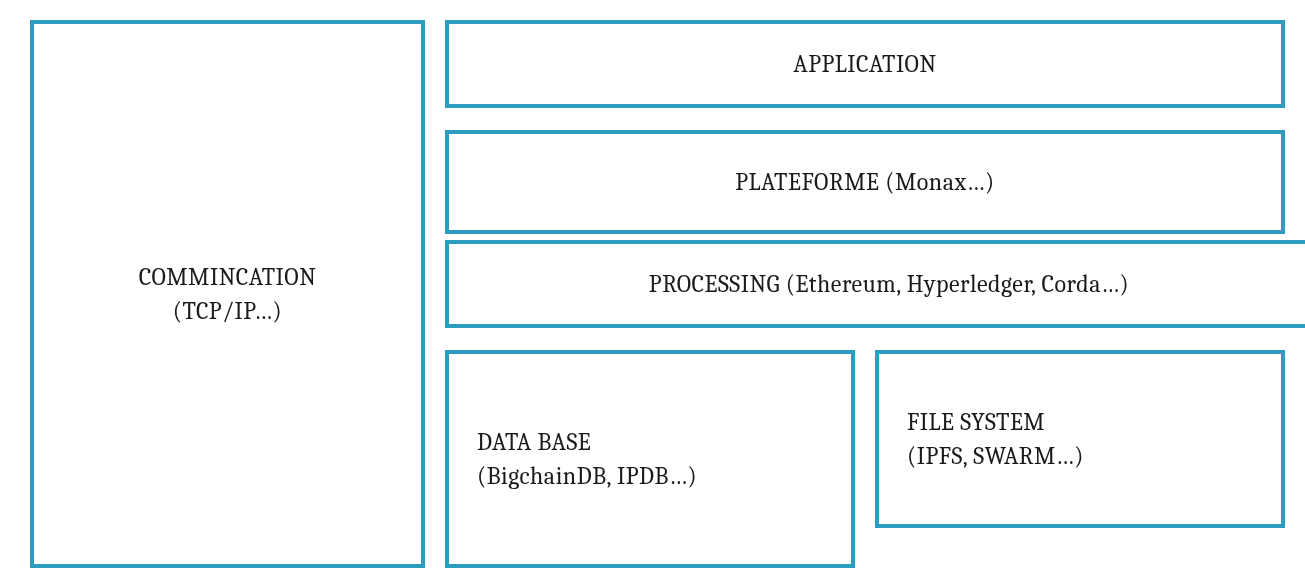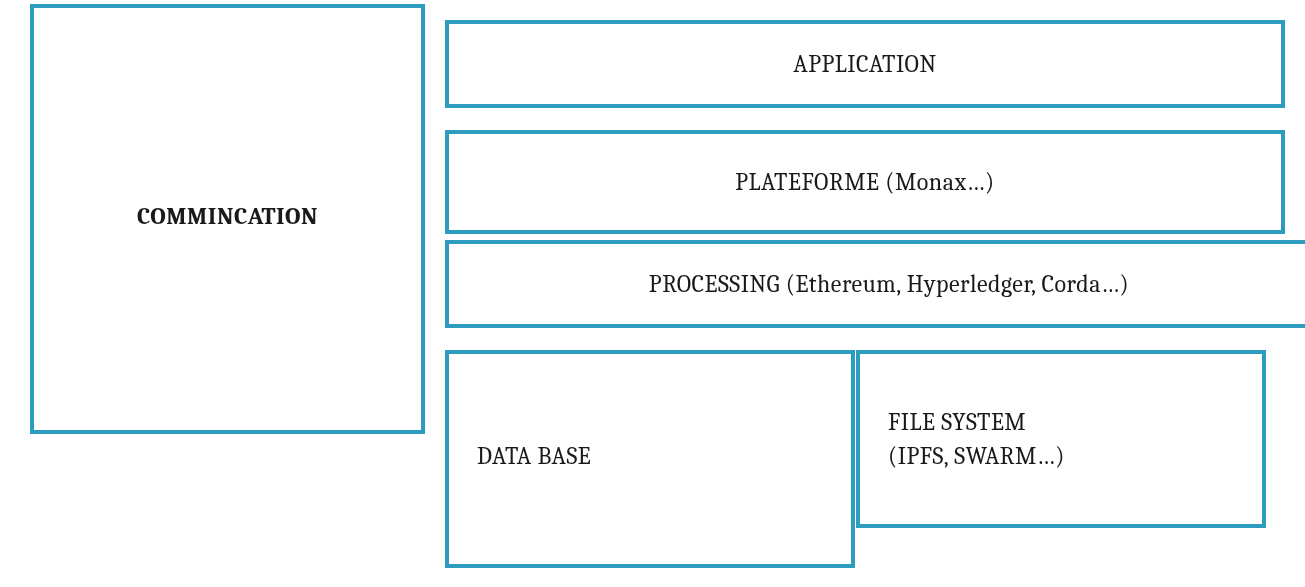--- a/index.html
+++ b/index.html
@@ -26,24 +26,23 @@
       font-size: 24px;
       letter-spacing: 0.5px;
     }
     .box-left-align {
       align-items: flex-start;
       text-align: left;
       padding-left: 28px;
     }
     .comm-box {
       left: 30px;
-      top: 4px;
+      top: 20px;
       width: 395px;
-      height: 430px;
-      font-weight: bold;
+      height: 548px;
     }
     .comm-box .line1 {
       margin-bottom: 36px;
     }
     .app-box {
       left: 445px;
       top: 20px;
       width: 840px;
       height: 88px;
     }
@@ -59,48 +58,50 @@
       width: 888px;
       height: 88px;
     }
     .db-box {
       left: 445px;
       top: 350px;
       width: 410px;
       height: 218px;
     }
     .fs-box {
-      left: 856px;
+      left: 875px;
       top: 350px;
       width: 410px;
       height: 178px;
     }
     .multi-line .line1 {
       margin-bottom: 6px;
     }
   </style>
 </head>
 <body>
 
 <div class="box comm-box multi-line">
   <div class="line1">COMMINCATION</div>
+  <div class="line2">(TCP/IP…)</div>
 </div>
 
 <div class="box app-box">
   <div>APPLICATION</div>
 </div>
 
 <div class="box plat-box">
   <div>PLATEFORME (Monax…)</div>
 </div>
 
 <div class="box proc-box">
   <div>PROCESSING (Ethereum, Hyperledger, Corda…)</div>
 </div>
 
 <div class="box db-box box-left-align multi-line">
   <div class="line1">DATA BASE</div>
+  <div class="line2">(BigchainDB, IPDB…)</div>
 </div>
 
 <div class="box fs-box box-left-align multi-line">
   <div class="line1">FILE SYSTEM</div>
   <div class="line2">(IPFS, SWARM…)</div>
 </div>
 
 </body></html>

